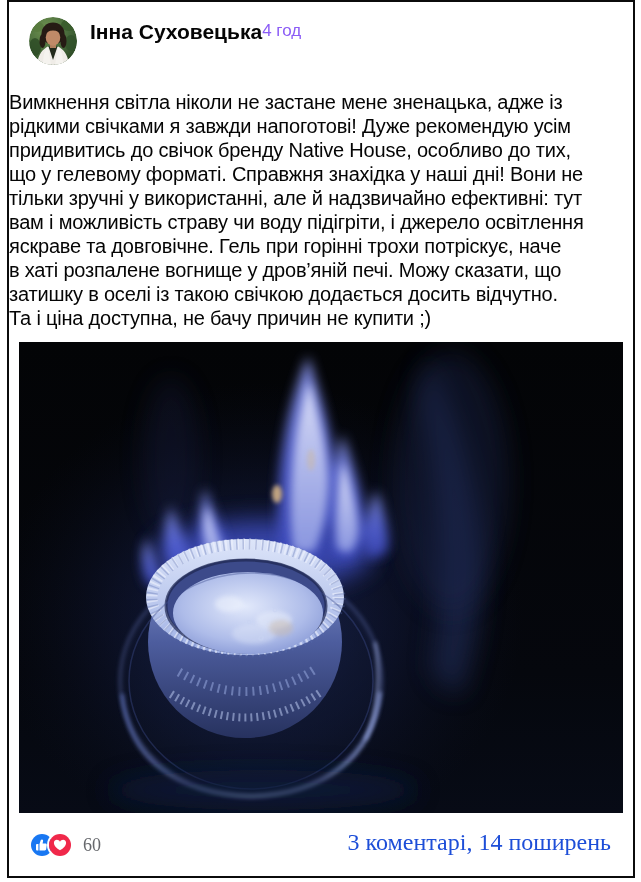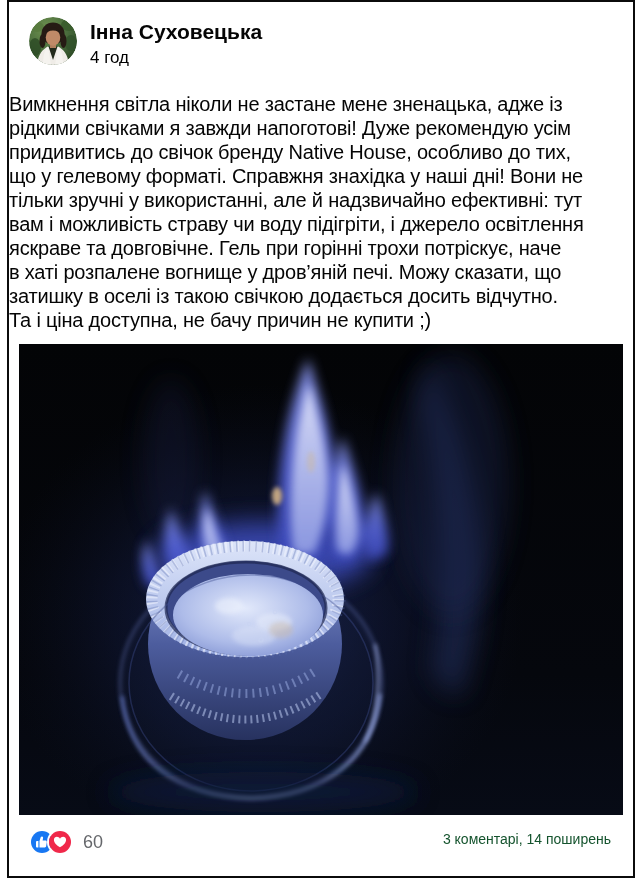--- a/index.html
+++ b/index.html
@@ -8,40 +8,41 @@
     font-family:"Liberation Sans","DejaVu Sans",sans-serif;
     -webkit-font-smoothing:antialiased;overflow:hidden;
   }
   .card{
     position:absolute;left:7px;right:6px;top:0;bottom:4px;
     border:2px solid #0b0b0b;background:#fff;box-sizing:border-box;
   }
   .header{display:flex;align-items:flex-start;padding:15px 12px 0 20px;gap:13px;}
   .avatar{width:48px;height:48px;border-radius:50%;overflow:hidden;flex:none;cursor:pointer;}
   .avatar svg{display:block;}
-  .header-text{display:flex;flex-direction:column;}
+  .header-text{display:flex;flex-direction:row;}
   .author{font-size:21px;font-weight:bold;color:#050505;line-height:24px;padding-top:3px;cursor:pointer;}
-  .timestamp{font-size:17px;color:#000000;margin-top:4px;line-height:19px;cursor:pointer;}
+  .timestamp{font-size:17px;color:#8b5cf6;margin-top:4px;line-height:19px;cursor:pointer;}
   .body-text{
     margin:25px 10px 0 0;font-size:20px;line-height:24px;color:#050505;
     white-space:pre-line;letter-spacing:-0.2px;
   }
   .photo{margin:12px 8px 0 10px;width:604px;height:471px;line-height:0;cursor:pointer;}
   .footer{
-    display:flex;align-items:flex-start;justify-content:space-between;
+    display:flex;align-items:flex-end;justify-content:space-between;
     padding:16px 22px 0 22px;
+    font-family:Liberation Serif, serif;
   }
   .reactions{display:flex;align-items:center;}
   .reaction-icon{
     width:22px;height:22px;border-radius:50%;position:relative;
     box-shadow:0 0 0 2px #fff;cursor:pointer;line-height:0;
   }
   .reaction-icon.love{margin-left:-4px;z-index:2;}
   .reaction-count{margin-left:12px;font-size:18px;color:#65676B;cursor:pointer;}
-  .meta{font-size:14px;color:#14532d;cursor:pointer;margin-left:28px;}
+  .meta{font-size:24px;color:#1d4ed8;cursor:pointer;margin-left:28px;}
 </style>
 </head>
 <body>
 
 <div class="card">
 
   <div class="header">
     <div class="avatar">
       <svg width="48" height="48" viewBox="0 0 48 48">
         <defs>

